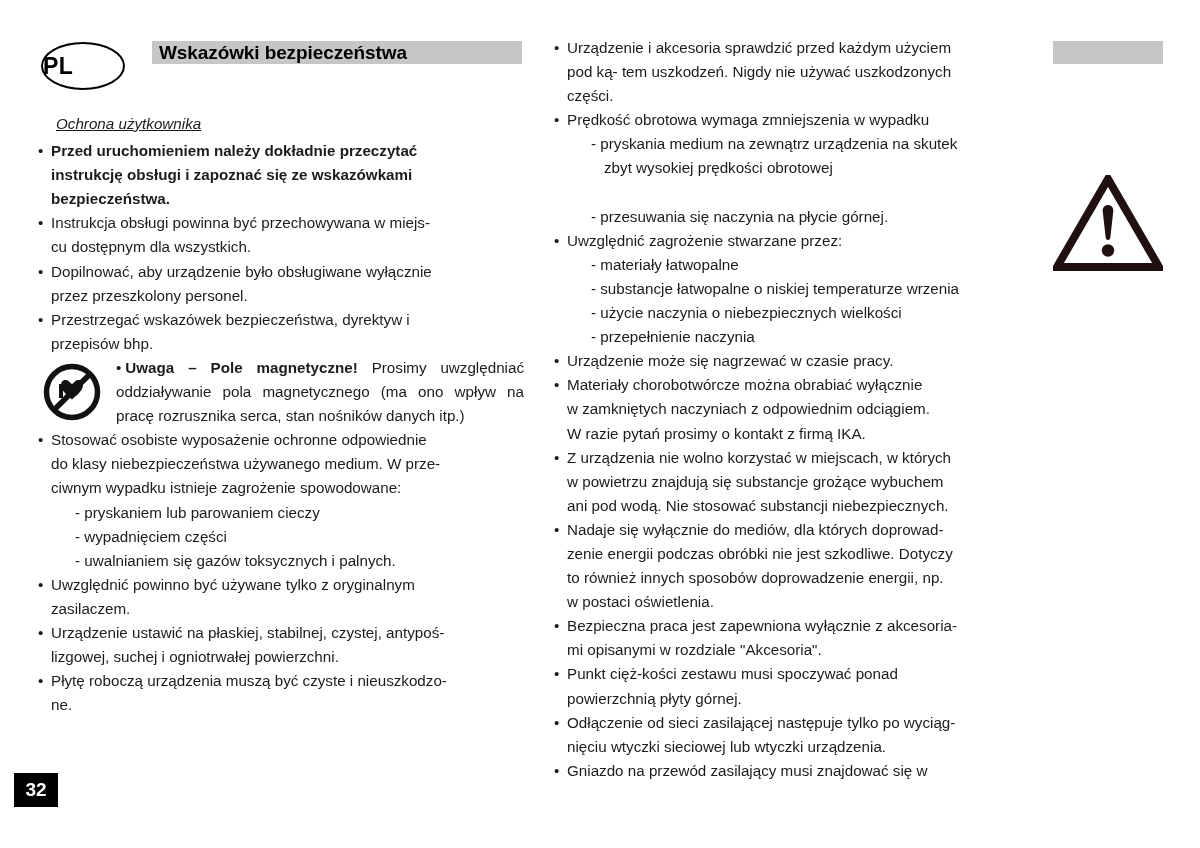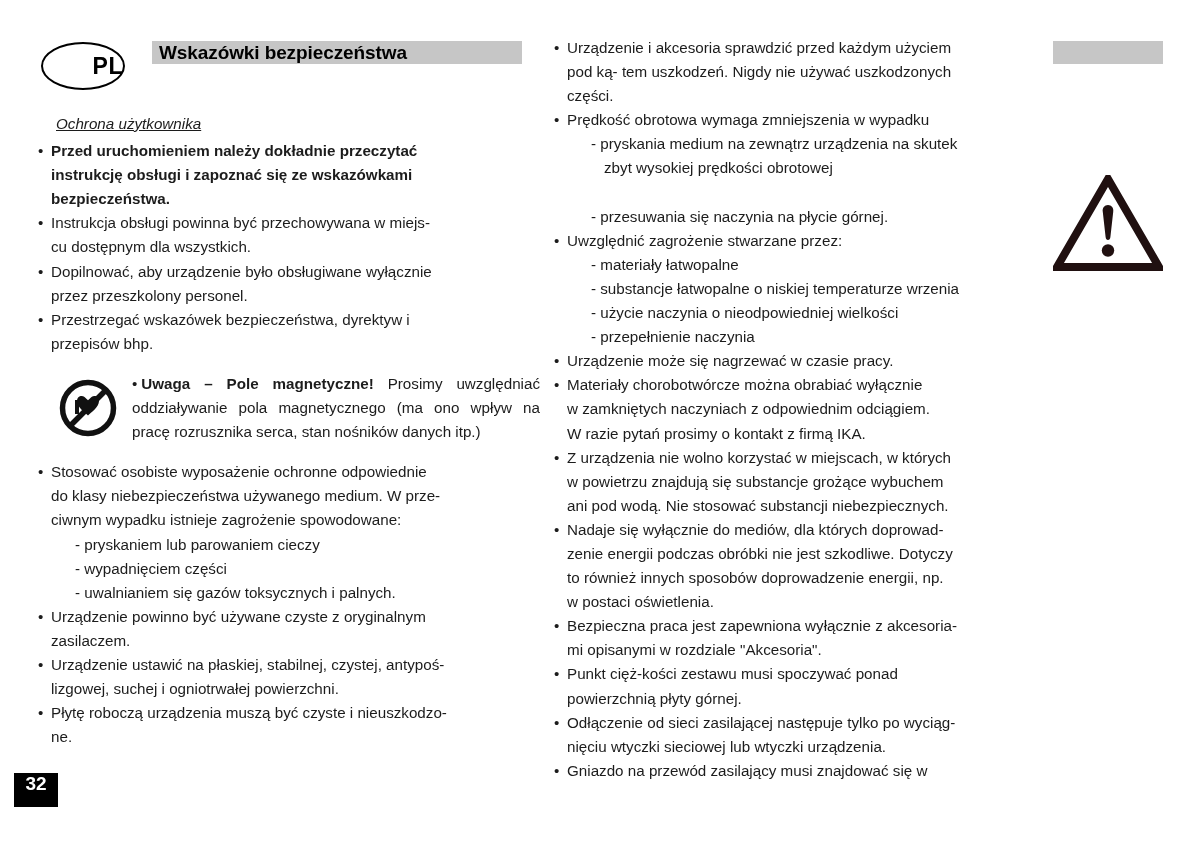--- a/index.html
+++ b/index.html
@@ -29,21 +29,21 @@
     position: absolute;
     left: 41px;
     top: 42px;
     width: 84px;
     height: 48px;
     border: 2.5px solid #000;
     border-radius: 50%;
     box-sizing: border-box;
     display: flex;
     align-items: center;
-    justify-content: flex-end;
+    justify-content: flex-start;
   }
   .country-badge span {
     font-size: 23px;
     font-weight: bold;
     letter-spacing: .5px;
     line-height: 1;
     color: #000;
   }
 
   
@@ -118,21 +118,21 @@
     position: relative;
   }
 
   
   .justify { text-align: justify; }
 
   
   .magnet-block {
     position: relative;
     min-height: 60px;
-    margin: 16px;
+    margin: 0;
   }
   .magnet-icon {
     position: absolute;
     left: 6px;
     top: 6px;
     width: 60px;
     height: 60px;
   }
   .magnet-text {
     margin-left: 80px;
@@ -144,21 +144,21 @@
   
   .page-number {
     position: absolute;
     left: 14px;
     top: 773px;
     width: 44px;
     height: 34px;
     background: #000;
     color: #fff;
     display: flex;
-    align-items: flex-start;
+    align-items: center;
     justify-content: center;
     font-size: 19px;
     font-weight: bold;
   }
 
   
   .warn-triangle {
     position: absolute;
     left: 1053px;
     top: 175px;
@@ -254,21 +254,21 @@
           <span>ciwnym wypadku istnieje zagrożenie spowodowane:</span><br>
           <span class="dash-line">- pryskaniem lub parowaniem cieczy</span><br>
           <span class="dash-line">- wypadnięciem części</span><br>
           <span class="dash-line">- uwalnianiem się gazów toksycznych i palnych.</span>
         </span>
       </li>
 
       <li>
         <span class="dot">•</span>
         <span class="txt">
-          <span>Urządzenie powinno być używane czyste z oryginalnym</span><br>
+          <span>Uwzględnić powinno być używane tylko z oryginalnym</span><br>
           <span>zasilaczem.</span>
         </span>
       </li>
 
       <li>
         <span class="dot">•</span>
         <span class="txt">
           <span>Urządzenie ustawić na płaskiej, stabilnej, czystej, antypoś-</span><br>
           <span>lizgowej, suchej i ogniotrwałej powierzchni.</span>
         </span>
@@ -306,21 +306,21 @@
           <span class="dash-line">- przesuwania się naczynia na płycie górnej.</span>
         </span>
       </li>
 
       <li>
         <span class="dot">•</span>
         <span class="txt">
           <span>Uwzględnić zagrożenie stwarzane przez:</span><br>
           <span class="dash-line">- materiały łatwopalne</span><br>
           <span class="dash-line">- substancje łatwopalne o niskiej temperaturze wrzenia</span><br>
-          <span class="dash-line">- użycie naczynia o nieodpowiedniej wielkości</span><br>
+          <span class="dash-line">- użycie naczynia o niebezpiecznych wielkości</span><br>
           <span class="dash-line">- przepełnienie naczynia</span><br>
         </span>
       </li>
 
       <li>
         <span class="dot">•</span>
         <span class="txt">
           <span>Urządzenie może się nagrzewać w czasie pracy.</span>
         </span>
       </li>

